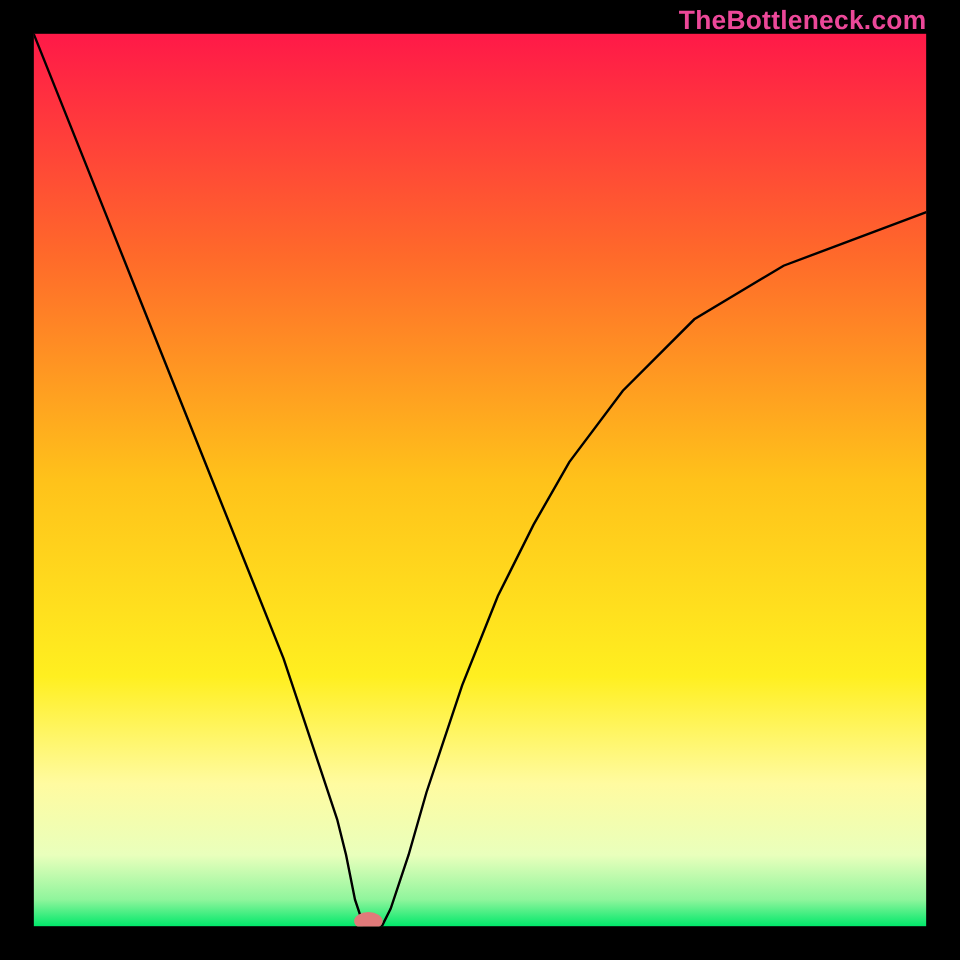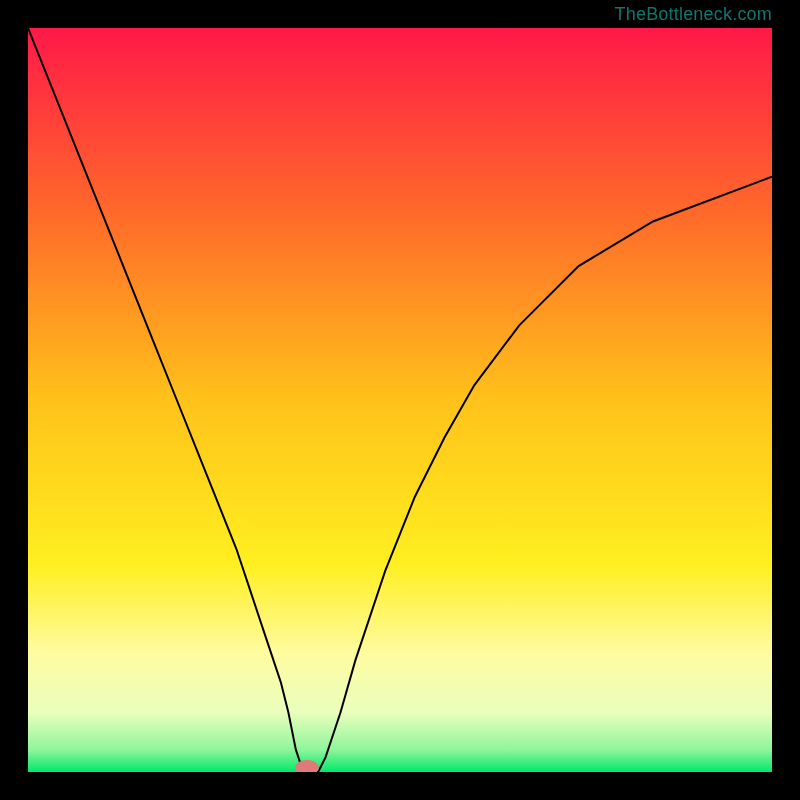--- a/index.html
+++ b/index.html
@@ -21,23 +21,23 @@
     position: absolute;
     left: 28px;
     top: 28px;
     width: 744px;
     height: 744px;
   }
   .watermark {
     position: absolute;
     top: 4px;
     right: 28px;
-    color: #0f766e;
-    font-size: 18px;
-    font-weight: 400;
+    color: #ec4899;
+    font-size: 22px;
+    font-weight: 700;
     letter-spacing: 0.2px;
   }
   svg { display: block; }
 </style>
 </head>
 <body>
 
 <div class="frame">
   <div class="watermark">TheBottleneck.com</div>
 

